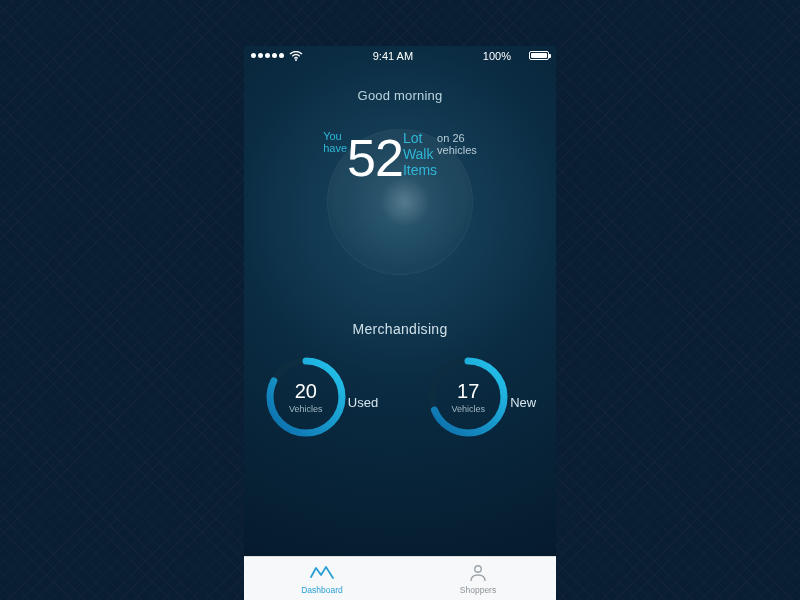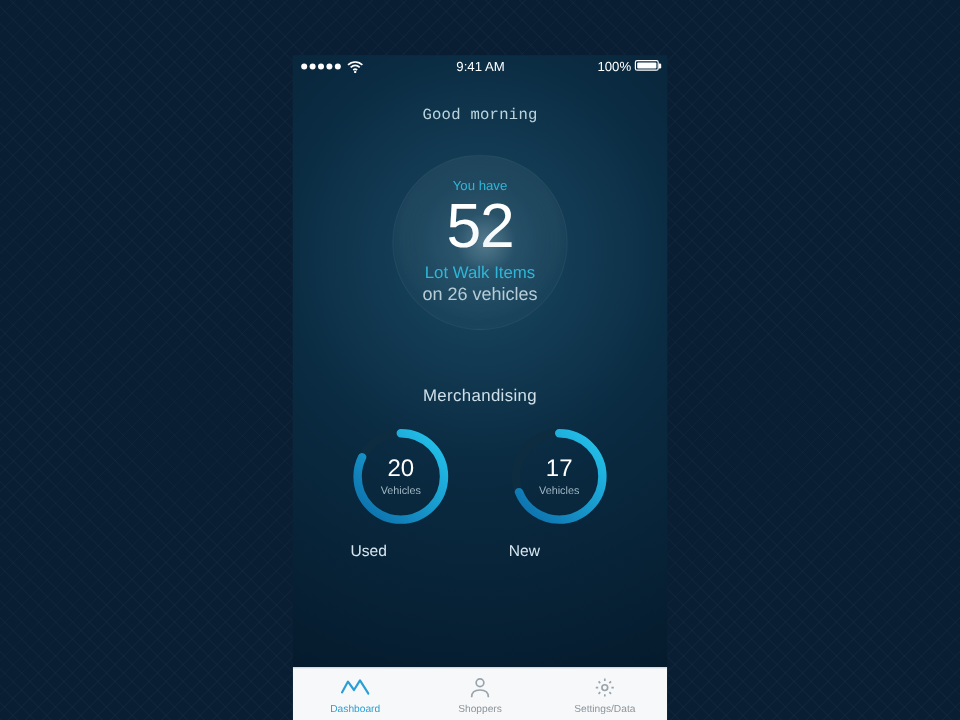--- a/index.html
+++ b/index.html
@@ -33,57 +33,57 @@
     justify-content: space-between;
     padding: 2px 7px 0;
     color: #fff;
     font-size: 11px;
     font-weight: 500;
   }
   .sb-left, .sb-right { display: flex; align-items: center; gap: 5px; }
   .dots { display: flex; gap: 2px; }
   .dots span { width: 5px; height: 5px; border-radius: 50%; background: #fff; display: block; }
   .wifi-icon svg { display: block; }
-  .battery { display: flex; gap: 3px; }
+  .battery { display: flex; align-items: center; gap: 18px; }
   .battshape { width: 20px; height: 9px; border: 1px solid #fff; border-radius: 2px; position: relative; }
   .battshape::after { content: ""; position: absolute; right: -3px; top: 2px; width: 2px; height: 4px; background: #fff; border-radius: 0 1px 1px 0; }
   .battshape .fill { position: absolute; inset: 1px; background: #fff; border-radius: 1px; }
 
   .content { flex: 1; display: flex; flex-direction: column; align-items: center; }
 
-  .greeting { text-align: center; margin-top: 24px; color: #d6e5ee; font-family: Liberation Mono, monospace; }
+  .greeting { text-align: center; margin-top: 24px; color: #d6e5ee; }
   .greeting-small { font-size: 13px; font-weight: 300; color: #bcd4de; letter-spacing: .2px; }
   .greeting-name { font-size: 22px; font-weight: 300; color: #fff; margin-top: 2px; display: inline-flex; align-items: center; gap: 4px; cursor: pointer; }
   .greeting-name .chev { font-size: 13px; color: #cfe0e9; }
 
   .bigcircle {
     width: 146px; height: 146px; border-radius: 50%;
     background: radial-gradient(circle at 50% 45%, rgba(255,255,255,0.10), rgba(255,255,255,0.03) 60%, rgba(255,255,255,0) 70%);
     border: 1px solid rgba(255,255,255,0.06);
     box-shadow: inset 0 0 30px rgba(255,255,255,0.05);
     margin-top: 26px;
-    display: flex; flex-direction: column; align-items: center; justify-content: center;
+    display: flex; flex-direction: row; align-items: flex-start; justify-content: center;
     position: relative;
     cursor: pointer;
   }
   .inner-glow {
     position: absolute; left: 50%; top: 50%; width: 50px; height: 50px; margin: -25px 0 0 -20px;
     border-radius: 50%;
     background: radial-gradient(circle, rgba(200,220,230,0.25), rgba(200,220,230,0) 70%);
     pointer-events: none;
   }
   .yh { font-size: 11px; color: #2fb6d8; font-weight: 400; }
   .bignum { font-size: 52px; font-weight: 200; color: #fff; line-height: 1; margin: 2px 0 4px; letter-spacing: -1px; }
   .lwi { font-size: 14px; color: #2fb6d8; }
-  .onv { font-size: 15px; color: #b8ccd6; margin-top: 2px; }
+  .onv { font-size: 11px; color: #b8ccd6; margin-top: 2px; }
 
   .merch-title { margin-top: 46px; font-size: 14px; font-weight: 300; color: #cfe0e9; letter-spacing: .3px; }
 
   .rings { display: flex; gap: 48px; margin-top: 18px; }
-  .ringblock { display: flex; flex-direction: column; cursor: pointer; }
+  .ringblock { display: flex; flex-direction: row; align-items: center; cursor: pointer; }
   .ring { width: 84px; height: 84px; position: relative; display: flex; align-items: center; justify-content: center; }
   .ring svg { position: absolute; inset: 0; }
   .ringtext { text-align: center; }
   .ringnum { font-size: 20px; color: #fff; font-weight: 300; }
   .ringlabel-sm { font-size: 9px; color: #9fb7c2; margin-top: 1px; }
   .ringlabel { font-size: 13px; color: #d7e6ee; margin-top: 12px; font-weight: 300; }
 
   
   .tabbar {
     height: 46px;
@@ -206,24 +206,15 @@
     </div>
     <div class="tab">
       <span class="ticon">
         <svg width="20" height="18" viewBox="0 0 20 18">
           <circle cx="10" cy="5" r="3.2"></circle>
           <path d="M3 17 Q3 11 10 11 Q17 11 17 17"></path>
         </svg>
       </span>
       <span class="tlabel">Shoppers</span>
     </div>
-    <div class="tab">
-      <span class="ticon">
-        <svg width="18" height="18" viewBox="0 0 18 18">
-          <circle cx="9" cy="9" r="2.4"></circle>
-          <path d="M9 1.5 L9 3.5 M9 14.5 L9 16.5 M1.5 9 L3.5 9 M14.5 9 L16.5 9 M3.8 3.8 L5.2 5.2 M12.8 12.8 L14.2 14.2 M14.2 3.8 L12.8 5.2 M5.2 12.8 L3.8 14.2"></path>
-        </svg>
-      </span>
-      <span class="tlabel">Settings/Data</span>
-    </div>
   </div>
 
 </div>
 
 </body></html>

